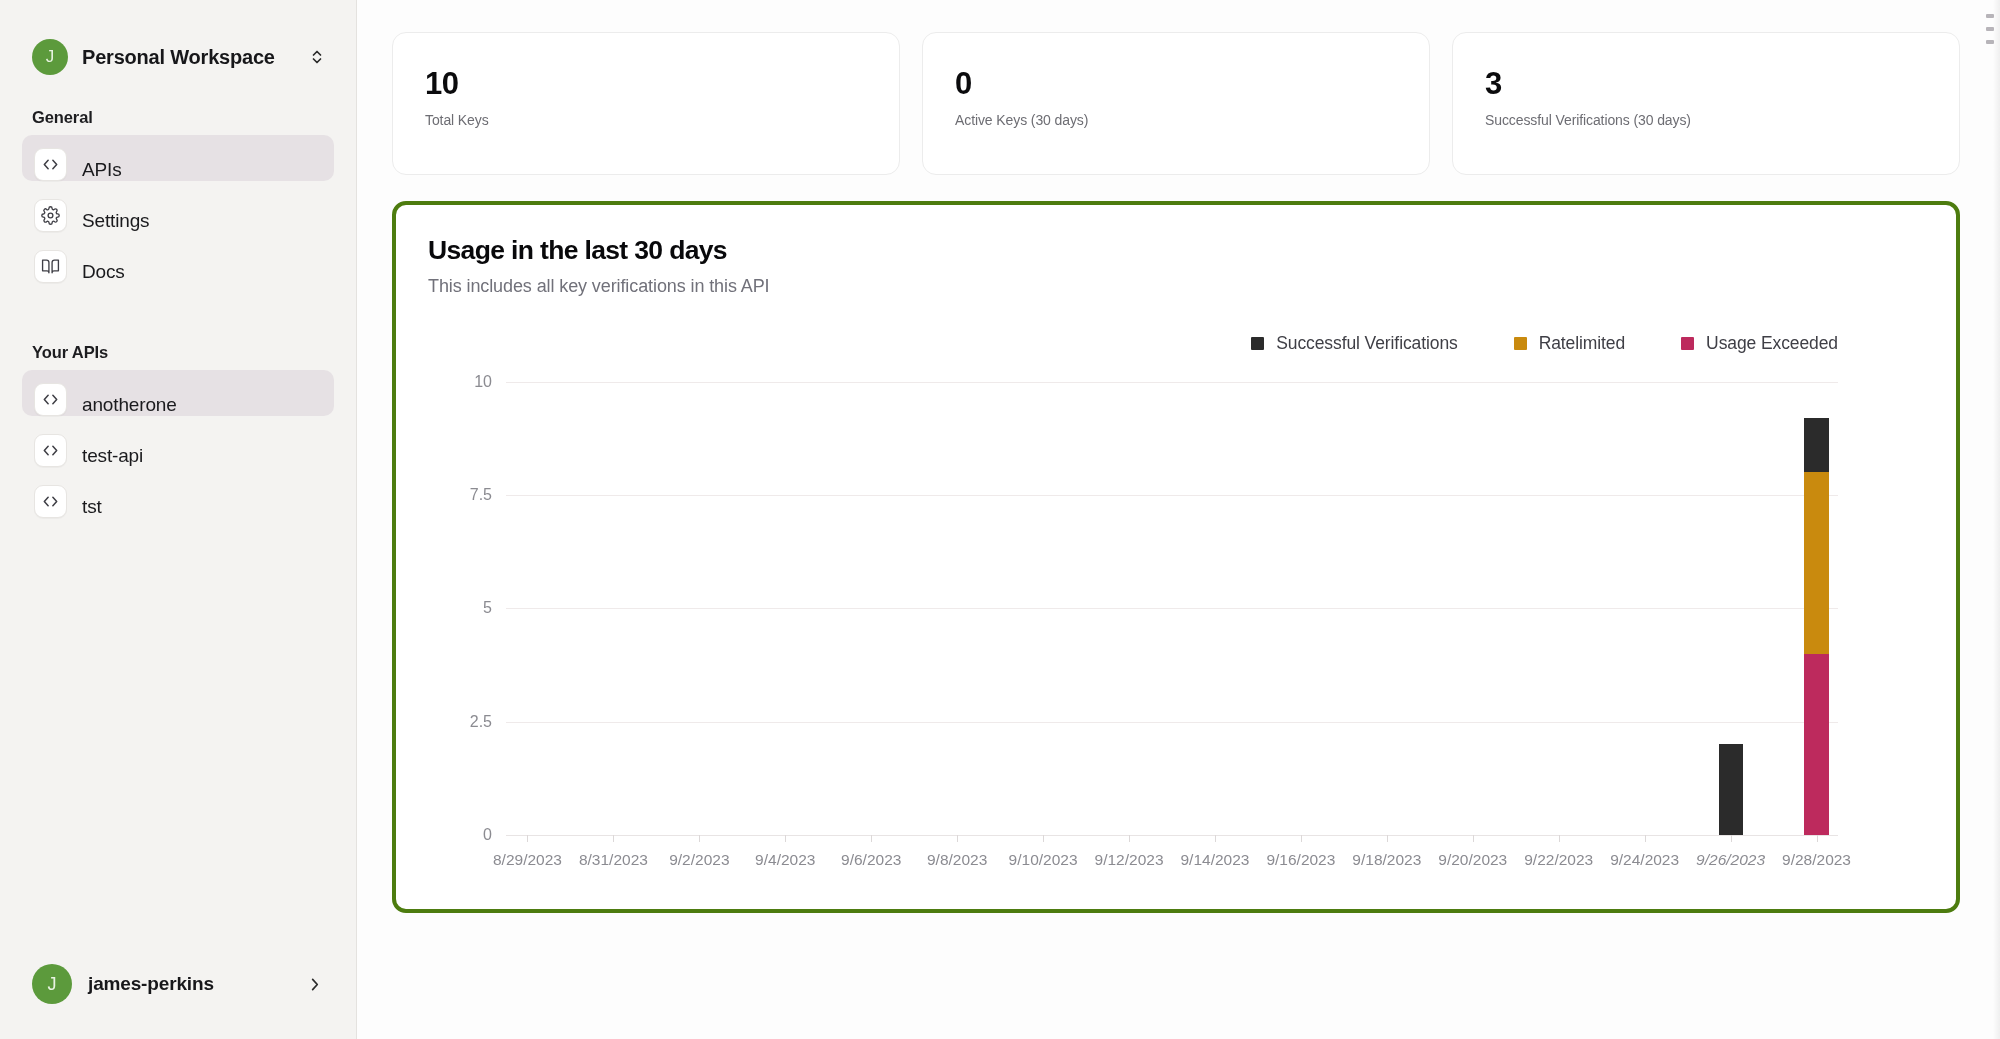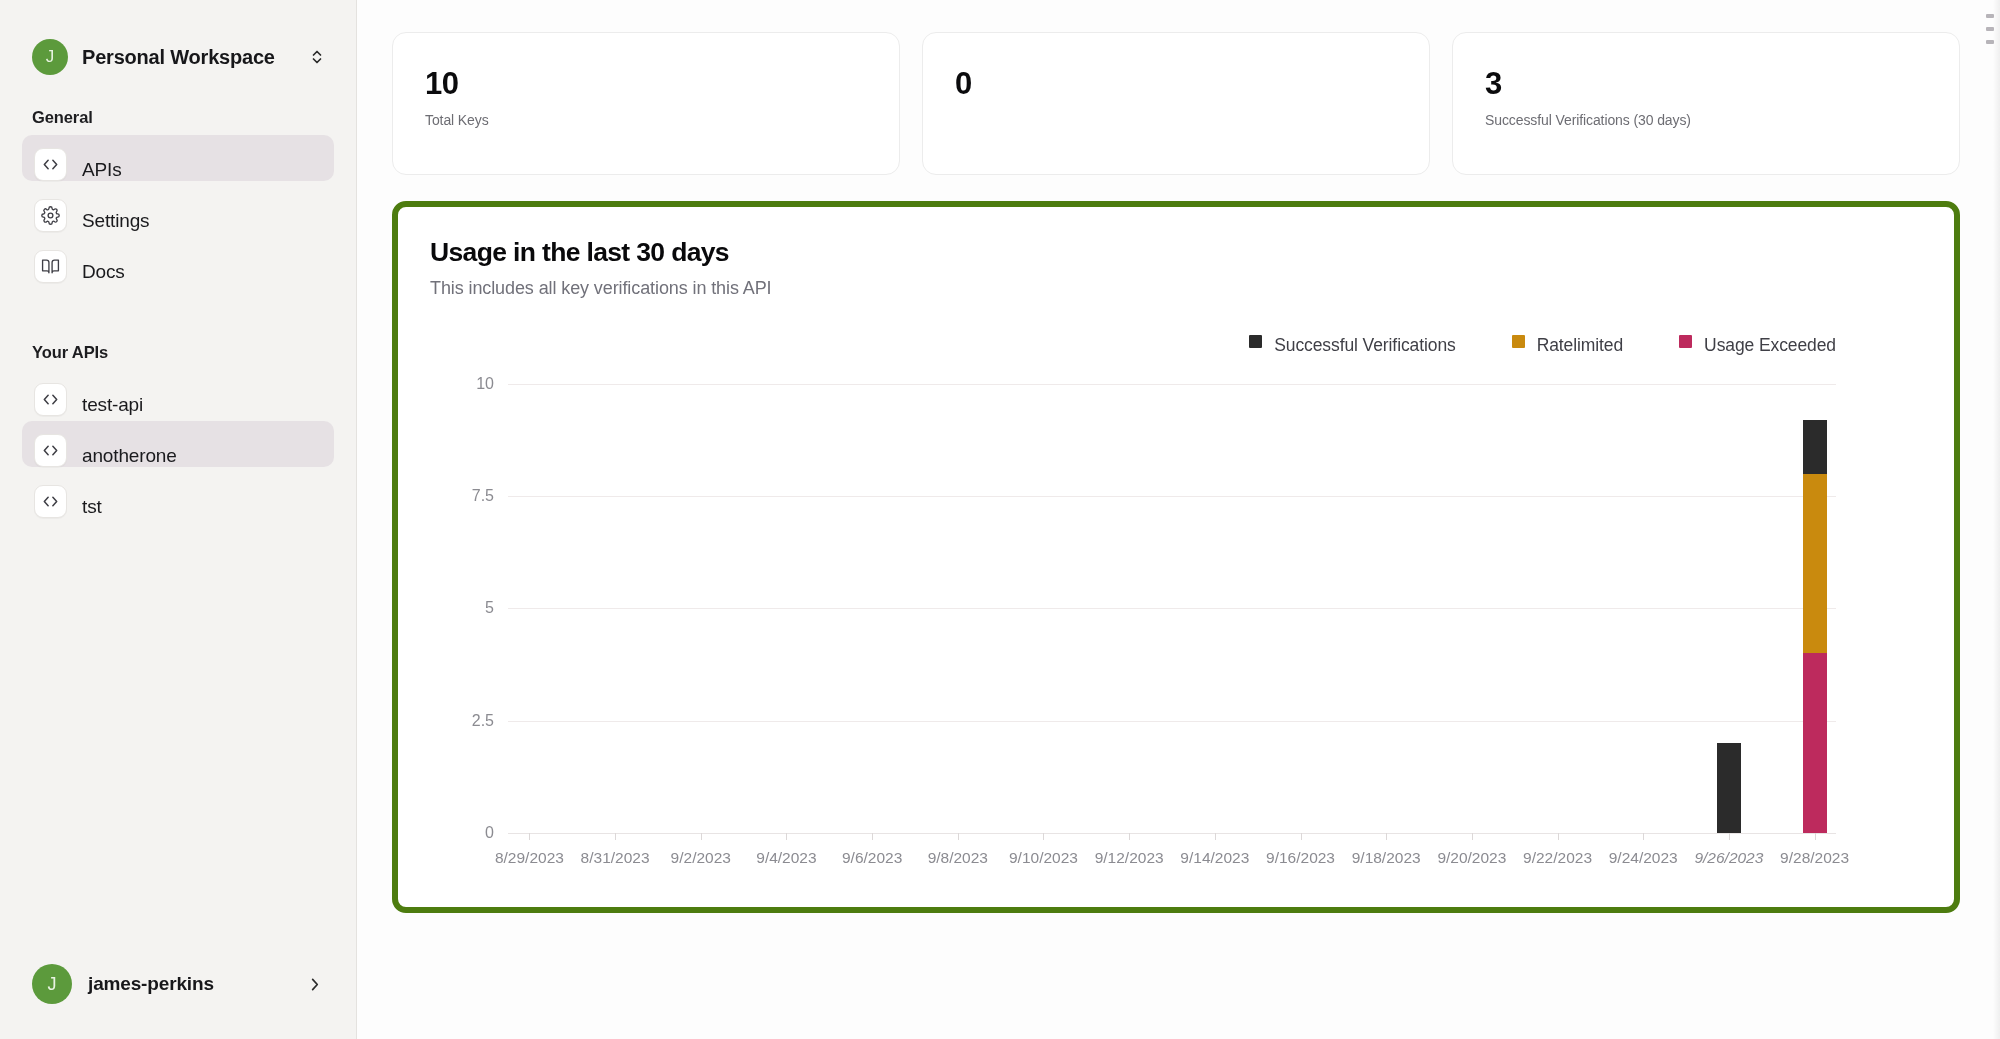--- a/index.html
+++ b/index.html
@@ -167,21 +167,21 @@
   }
   .stat-label {
     font-size: 14px;
     color: #6d6d73;
     font-weight: 400;
     letter-spacing: -0.1px;
   }
 
   #chart-card {
     background: #ffffff;
-    border: 6px solid #4d7c0f;
+    border: 4px solid #4d7c0f;
     border-radius: 14px;
     padding: 30px 32px 28px 32px;
     height: 712px;
     display: flex;
     flex-direction: column;
   }
   .chart-title {
     font-size: 26.5px;
     font-weight: 700;
     color: #09090b;
@@ -196,21 +196,21 @@
   }
 
   #legend {
     display: flex;
     justify-content: flex-end;
     align-items: center;
     gap: 56px;
     margin-top: 36px;
     padding-right: 86px;
   }
-  .legend-item { display: flex; align-items: flex-start; gap: 12px; }
+  .legend-item { display: flex; align-items: center; gap: 12px; }
   .legend-swatch { width: 13px; height: 13px; border-radius: 1px; flex: 0 0 13px; }
   .legend-text { font-size: 17.5px; color: #3f3f46; letter-spacing: -0.1px; white-space: nowrap; }
 
   #plot-wrap {
     flex: 1;
     position: relative;
     margin-top: 18px;
   }
   #plot {
     position: absolute;
@@ -319,38 +319,38 @@
           <svg width="19" height="19" viewBox="0 0 24 24" fill="none" stroke="#3f3f46" stroke-width="1.7" stroke-linecap="round" stroke-linejoin="round">
             <path d="M2 4h5a3 3 0 0 1 3 3v13a2.5 2.5 0 0 0-2.5-2.5H2z"></path>
             <path d="M22 4h-5a3 3 0 0 0-3 3v13a2.5 2.5 0 0 1 2.5-2.5H22z"></path>
           </svg>
         </span>
         <span class="nav-label">Docs</span>
       </div>
 
       <div class="nav-section-label spaced">Your APIs</div>
 
-      <div class="nav-item">
+      <div class="nav-item active">
         <span class="nav-icon-box">
           <svg width="19" height="19" viewBox="0 0 20 20" fill="none" stroke="#3f3f46" stroke-width="1.6" stroke-linecap="round" stroke-linejoin="round">
             <polyline points="7.5,5.5 3.5,10 7.5,14.5"></polyline>
             <polyline points="12.5,5.5 16.5,10 12.5,14.5"></polyline>
           </svg>
         </span>
-        <span class="nav-label">test-api</span>
-      </div>
-
-      <div class="nav-item active">
+        <span class="nav-label">anotherone</span>
+      </div>
+
+      <div class="nav-item">
         <span class="nav-icon-box">
           <svg width="19" height="19" viewBox="0 0 20 20" fill="none" stroke="#3f3f46" stroke-width="1.6" stroke-linecap="round" stroke-linejoin="round">
             <polyline points="7.5,5.5 3.5,10 7.5,14.5"></polyline>
             <polyline points="12.5,5.5 16.5,10 12.5,14.5"></polyline>
           </svg>
         </span>
-        <span class="nav-label">anotherone</span>
+        <span class="nav-label">test-api</span>
       </div>
 
       <div class="nav-item">
         <span class="nav-icon-box">
           <svg width="19" height="19" viewBox="0 0 20 20" fill="none" stroke="#3f3f46" stroke-width="1.6" stroke-linecap="round" stroke-linejoin="round">
             <polyline points="7.5,5.5 3.5,10 7.5,14.5"></polyline>
             <polyline points="12.5,5.5 16.5,10 12.5,14.5"></polyline>
           </svg>
         </span>
         <span class="nav-label">tst</span>
@@ -373,20 +373,21 @@
 
   <main id="main">
 
     <section id="stats-row">
       <div class="stat-card">
         <div class="stat-value">10</div>
         <div class="stat-label">Total Keys</div>
       </div>
       <div class="stat-card">
         <div class="stat-value">0</div>
+        <div class="stat-label">Active Keys (30 days)</div>
       </div>
       <div class="stat-card">
         <div class="stat-value">3</div>
         <div class="stat-label">Successful Verifications (30 days)</div>
       </div>
     </section>
 
     <section id="chart-card">
       <h2 class="chart-title">Usage in the last 30 days</h2>
       <p class="chart-sub">This includes all key verifications in this API</p>

